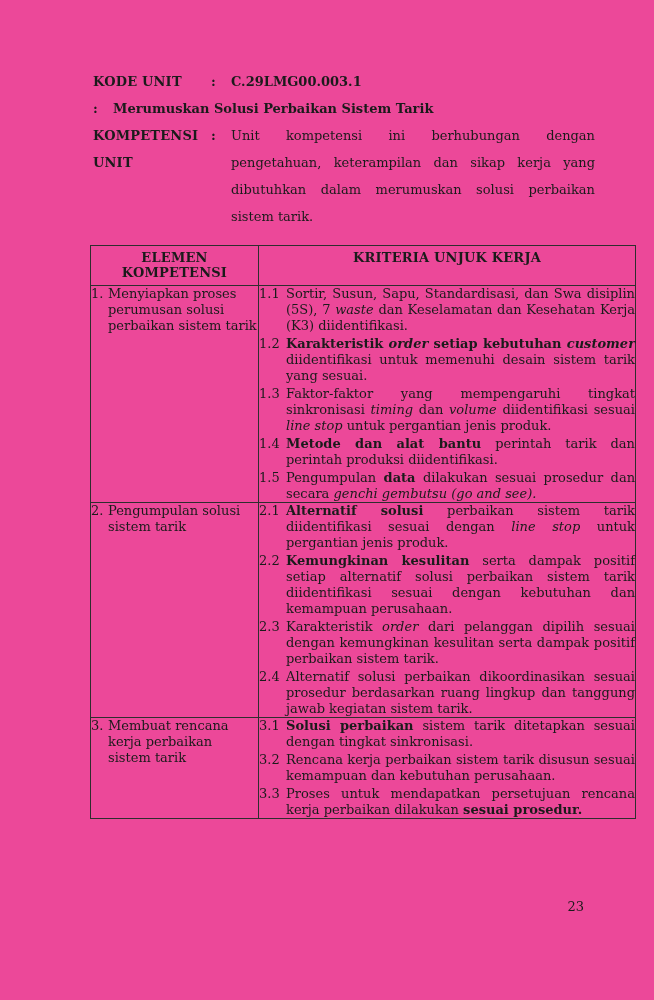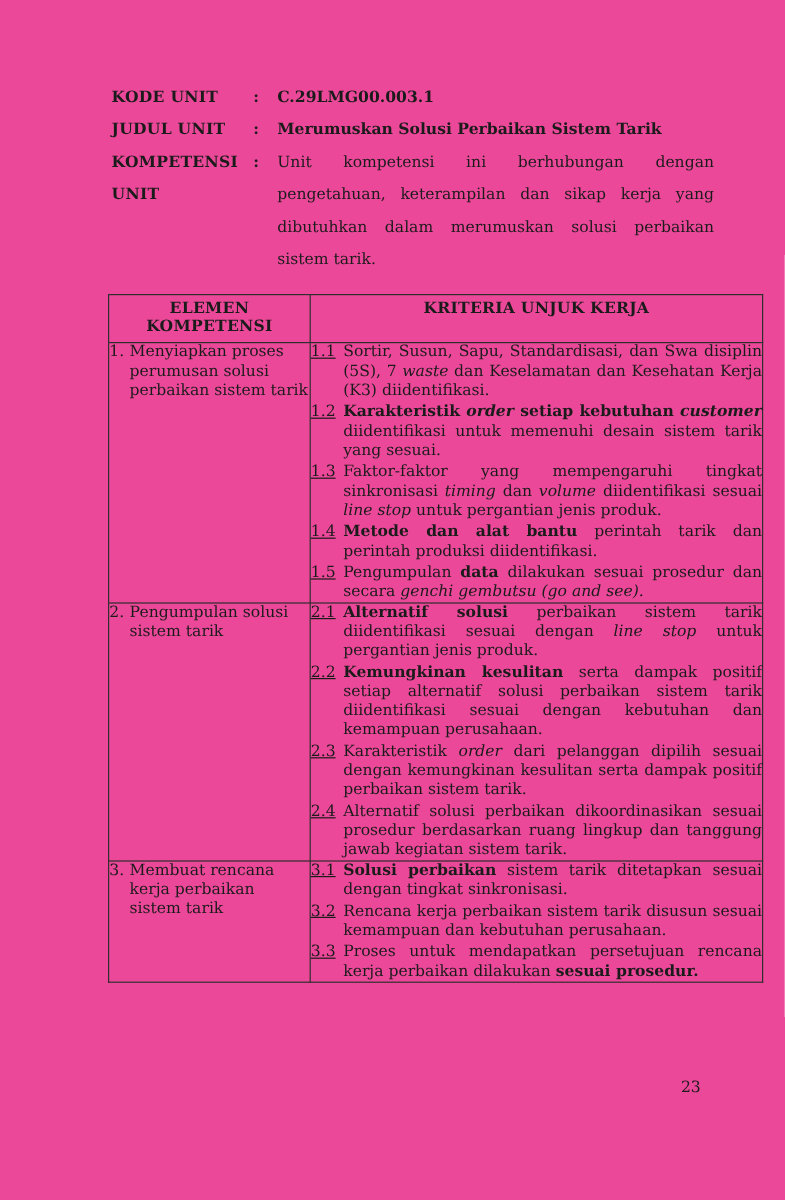--- a/index.html
+++ b/index.html
@@ -45,21 +45,21 @@
     padding: 4px 4px 5px 4px;
     letter-spacing: 0.2px;
   }
   .cell-elemen { padding: 5px 5px 5px 6px; }
   .elemen-item { display: flex; line-height: 16px; }
   .elemen-num { width: 17px; flex: none; }
   .elemen-text { flex: 1; }
   .cell-kuk { padding: 5px 6px 5px 5px; }
   .kuk-item { display: flex; line-height: 16px; margin-bottom: 2px; }
   .kuk-item:last-child { margin-bottom: 0; }
-  .kuk-num { width: 27px; flex: none; text-decoration: underline; }
+  .kuk-num { width: 27px; flex: none; }
   .kuk-text { flex: 1; text-align: justify; }
   .b { font-weight: bold; }
   .i { font-style: italic; }
   
   .page-number {
     position: absolute;
     right: 70px; bottom: 86px;
     font-size: 13px;
   }
 </style>
@@ -68,21 +68,20 @@
 
 <div class="page">
 
   <div class="unit-header">
       <div class="uh-row bold-value">
         <div class="uh-label">KODE UNIT</div>
         <div class="uh-sep">:</div>
         <div class="uh-value">C.29LMG00.003.1</div>
       </div>
       <div class="uh-row bold-value">
-        <div class="uh-label">JUDUL UNIT</div>
         <div class="uh-sep">:</div>
         <div class="uh-value">Merumuskan Solusi Perbaikan Sistem Tarik</div>
       </div>
       <div class="uh-row">
         <div class="uh-label">KOMPETENSI UNIT</div>
         <div class="uh-sep">:</div>
         <div class="uh-value">Unit kompetensi ini berhubungan dengan pengetahuan, keterampilan dan sikap kerja yang dibutuhkan dalam merumuskan solusi perbaikan sistem tarik.</div>
       </div>
     </div>
 

